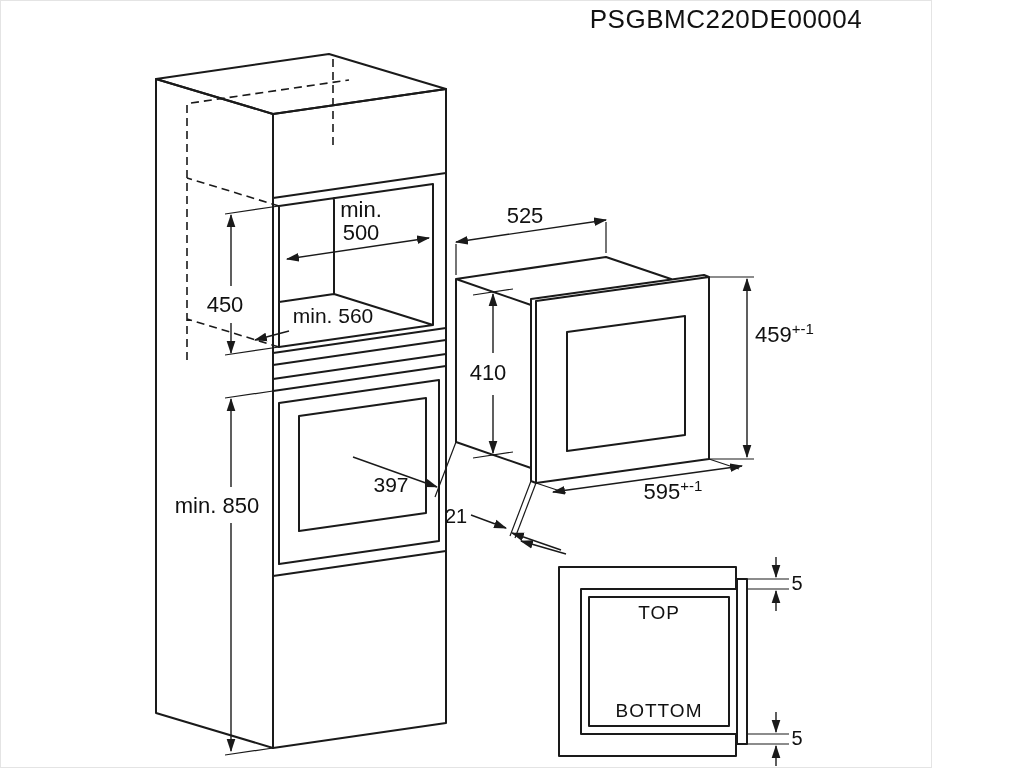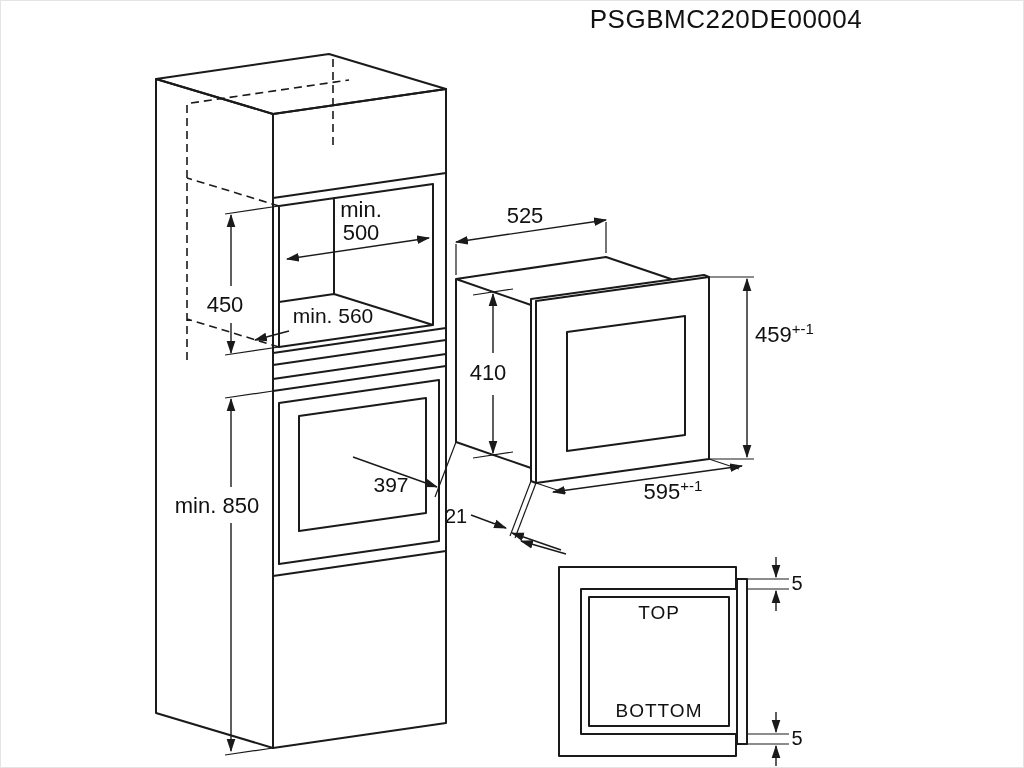--- a/index.html
+++ b/index.html
@@ -1,16 +1,16 @@
 <!DOCTYPE html>
 <html><head>
 <meta charset="utf-8">
 <style>
   html,body{margin:0;padding:0;background:#ffffff;}
-  .canvas{width:1024px;height:768px;background:#ffffff;border:1px solid #e4e4e4;box-sizing:border-box;
+  .canvas{width:932px;height:768px;background:#ffffff;border:1px solid #e4e4e4;box-sizing:border-box;
           font-family:"Liberation Sans", sans-serif;}
   svg{display:block;}
   .ln   {stroke:#1a1a1a;stroke-width:2;fill:none;stroke-linejoin:round;stroke-linecap:round;}
   .hid  {stroke:#1a1a1a;stroke-width:1.6;fill:none;stroke-dasharray:8 5;}
   .dim  {stroke:#1a1a1a;stroke-width:1.4;fill:none;}
   .ext  {stroke:#1a1a1a;stroke-width:1.2;fill:none;}
   text  {fill:#111111;font-family:"Liberation Sans", sans-serif;}
   .lab  {font-size:22px;}
   .lab21{font-size:21px;}
   .lab20{font-size:20px;}

